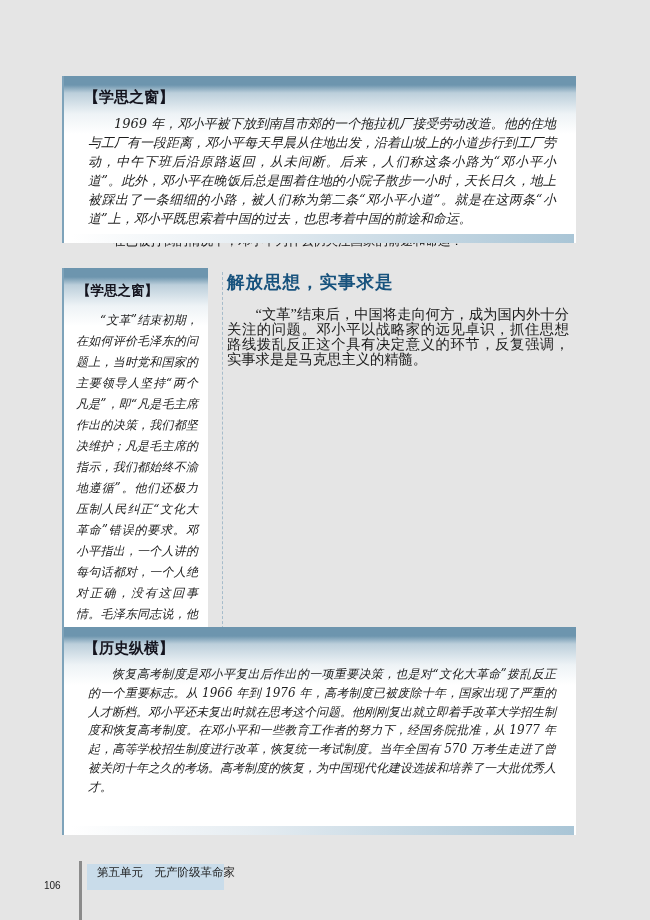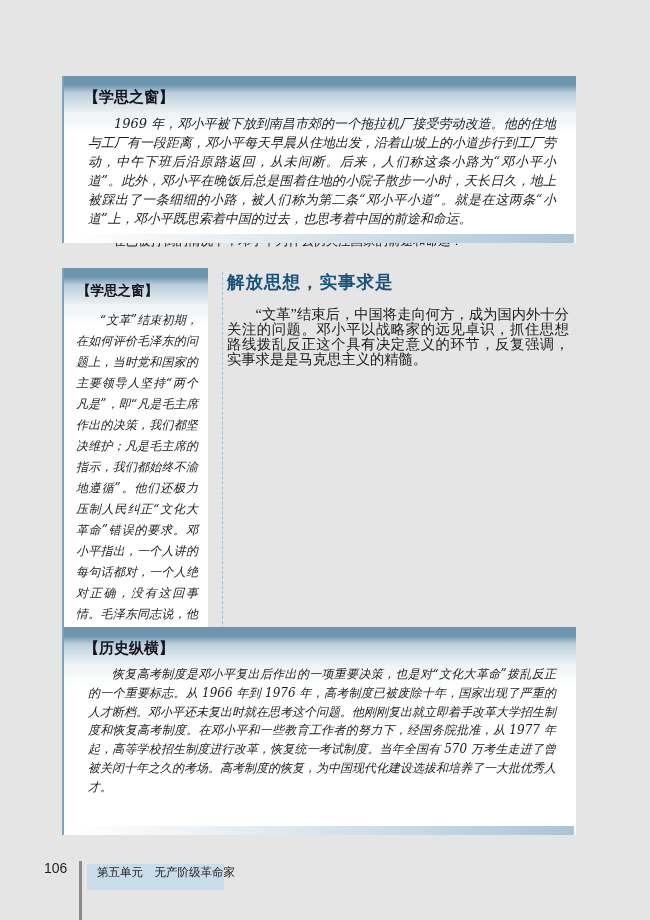--- a/index.html
+++ b/index.html
@@ -84,23 +84,23 @@
   }
 
   
   .box-bottom { left: 62px; top: 627px; width: 514px; height: 208px; }
   .box-bottom .box-title { padding: 12px 0 0 20px; font-size: 15px; }
   .box-bottom .kai-text { margin: 7px 20px 0 24px; font-size: 12px; line-height: 18.8px; }
   .box-bottom .bottom-bar { left: 8px; right: 2px; }
 
   
   .page-number {
-    position: absolute; left: 44px; top: 860px;
+    position: absolute; left: 44px; top: 880px;
     font-family: "Liberation Sans", sans-serif;
-    font-size: 14px; color: #222222;
+    font-size: 10px; color: #222222;
   }
   .footer-vbar {
     position: absolute; left: 79px; top: 861px; width: 3px; height: 59px;
     background: #8b8b8b;
   }
   .unit-band {
     position: absolute; left: 87px; top: 864px; width: 137px; height: 26px;
     background: #c9dcea;
     font-family: "Liberation Sans", sans-serif;
     font-size: 11.5px; line-height: 17px; color: #1d1d1d;

